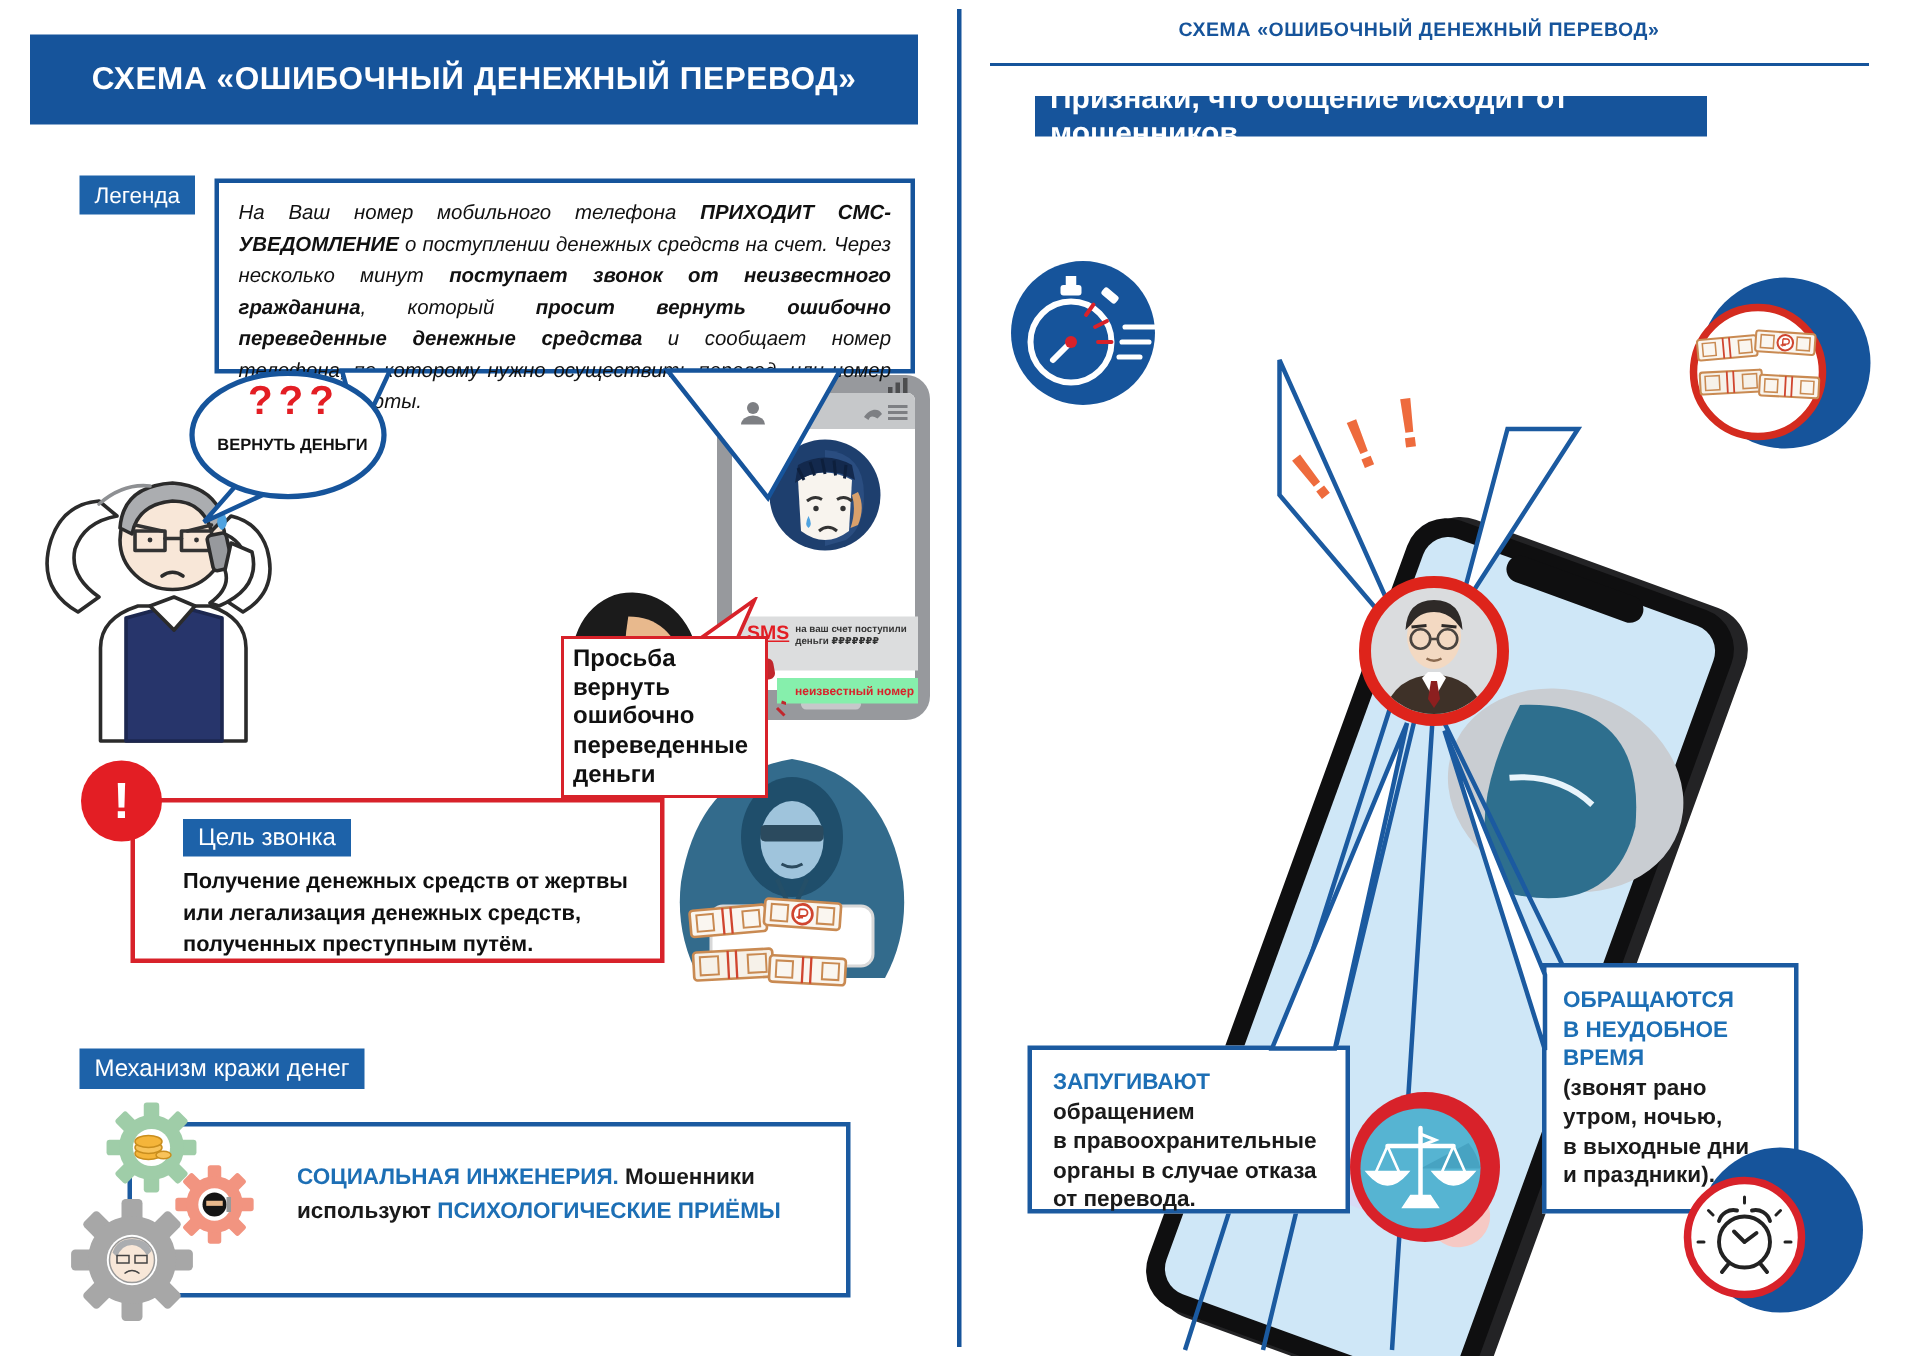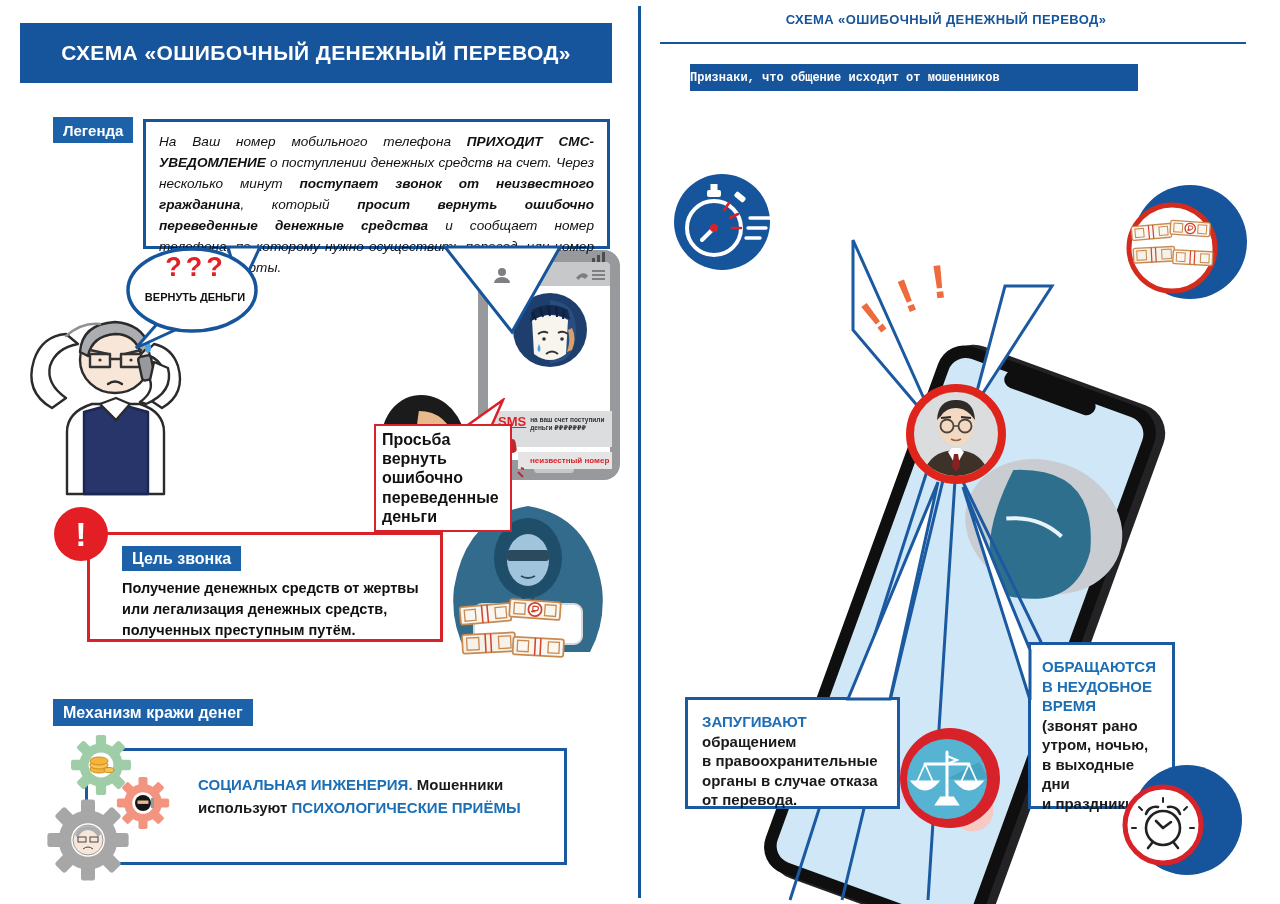--- a/index.html
+++ b/index.html
@@ -4,21 +4,21 @@
 <style>
   html,body{margin:0;padding:0;background:#ffffff;}
   .stage{position:relative;width:1280px;height:904px;background:#fff;overflow:hidden;
          font-family:"Liberation Sans","DejaVu Sans",sans-serif;}
   .abs{position:absolute;}
   .pre{white-space:pre-line;}
 
   
   .divider{left:638px;top:6px;width:3px;height:892px;background:#16549B;}
   .banner-blue{background:#16549B;color:#fff;font-weight:800;}
-  .tag{background:#1D62A9;color:#fff;font-weight:700;display:flex;align-items:center;padding:0 10px;}
+  .tag{background:#1D62A9;color:#fff;font-weight:400;display:flex;align-items:center;padding:0 10px;}
   .seg-dark{color:#1a1a1a;}
   .seg-blue{color:#1D6FB5;}
   .seg-normal{font-style:italic;font-weight:500;color:#111;}
   .seg-bold{font-style:italic;font-weight:800;color:#111;}
 
   
   .title-banner{left:20px;top:23px;width:592px;height:60px;display:flex;align-items:center;
     justify-content:center;font-size:21px;letter-spacing:.4px;}
   .legend-tag{left:53px;top:117px;height:26px;font-size:15px;}
   .legend-box{left:143px;top:119px;width:467px;height:130px;border:3px solid #16549B;background:#fff;
@@ -42,39 +42,39 @@
   .mech-text{left:198px;top:773px;width:362px;font-weight:800;font-size:15px;line-height:1.55;z-index:3;}
 
   
   .phone-l{left:478px;top:250px;width:142px;height:230px;background:#97999D;border-radius:16px;z-index:1;}
   .phone-l-dot{left:544px;top:255px;width:9px;height:4px;border-radius:2px;background:#4c4d4f;z-index:2;}
   .phone-l-screen{left:488px;top:262px;width:122px;height:198px;background:#fff;border-radius:5px;z-index:2;}
   .phone-l-header{left:488px;top:262px;width:122px;height:24px;background:#C6C8CA;border-radius:5px 5px 0 0;z-index:3;}
   .sms-row{left:494px;top:364px;width:118px;height:36px;background:#DCDDDE;z-index:3;padding:3px 4px;box-sizing:border-box;margin-top:47px;}
   .sms-label{color:#E31E24;font-weight:900;font-size:13px;text-decoration:underline;float:left;margin-right:4px;}
   .sms-text{font-size:6.5px;font-weight:700;color:#333;line-height:1.3;display:block;padding-top:2px;}
-  .call-row{left:518px;top:452px;width:94px;height:17px;background:#e5e5e5;z-index:3;display:flex;align-items:center;}
+  .call-row{left:518px;top:452px;width:94px;height:17px;background:#86efac;z-index:3;display:flex;align-items:center;}
   .call-row span{color:#D8222A;font-weight:800;font-size:8px;padding-left:12px;}
   .home-pill{left:534px;top:466px;width:40px;height:7px;border-radius:4px;background:#C6C8CA;z-index:2;}
 
   
   .r-header{left:646px;top:12px;width:600px;text-align:center;color:#16549B;font-weight:800;
     font-size:13px;letter-spacing:.4px;z-index:2;}
   .r-rule{left:660px;top:42px;width:586px;height:2px;background:#16549B;z-index:2;}
-  .r-banner{left:690px;top:64px;width:448px;height:27px;display:flex;align-items:center;
-    font-size:12px;box-sizing:border-box;z-index:2;font-family:Liberation Mono, monospace;}
+  .r-banner{left:690px;top:64px;width:448px;height:27px;display:flex;align-items:center;padding-left:10px;
+    font-size:20px;box-sizing:border-box;z-index:2;}
   .callout{border:3px solid #1B5AA0;background:#fff;box-sizing:border-box;position:absolute;
     font-weight:800;color:#1a1a1a;z-index:3;}
   .co-speed{left:683px;top:233px;width:172px;height:186px;font-size:15px;line-height:1.3;
     padding:38px 8px 0 18px;}
   .co-persistent{left:953px;top:138px;width:236px;height:152px;font-size:15.5px;line-height:1.3;
     padding:13px 14px;}
   .co-intimidate{left:685px;top:697px;width:215px;height:112px;font-size:15px;line-height:1.3;
     padding:12px 14px;}
-  .co-time{left:1028px;top:642px;width:147px;height:167px;font-size:15px;line-height:1.3;
+  .co-time{left:1028px;top:642px;width:171px;height:167px;font-size:15px;line-height:1.3;
     padding:12px 11px;}
   .excl{position:absolute;color:#EE6B3D;font-weight:900;font-size:47px;z-index:4;line-height:1;}
   .z1{z-index:1}.z2{z-index:2}.z3{z-index:3}.z4{z-index:4}.z5{z-index:5}.z6{z-index:6}
 </style>
 </head>
 <body>
 
 <div class="stage">
 
   <svg width="0" height="0" style="position:absolute">

